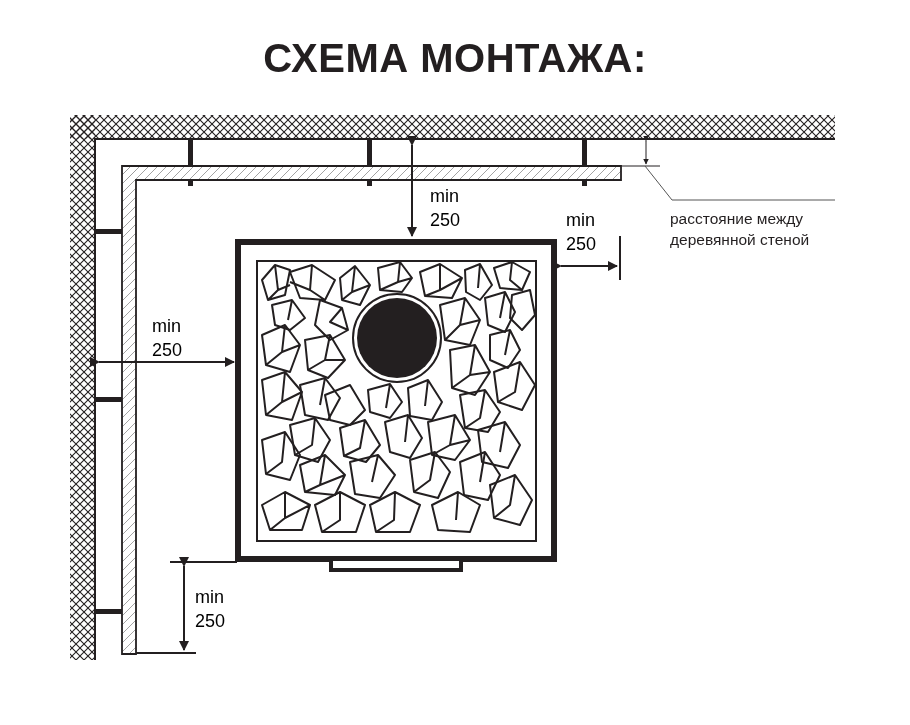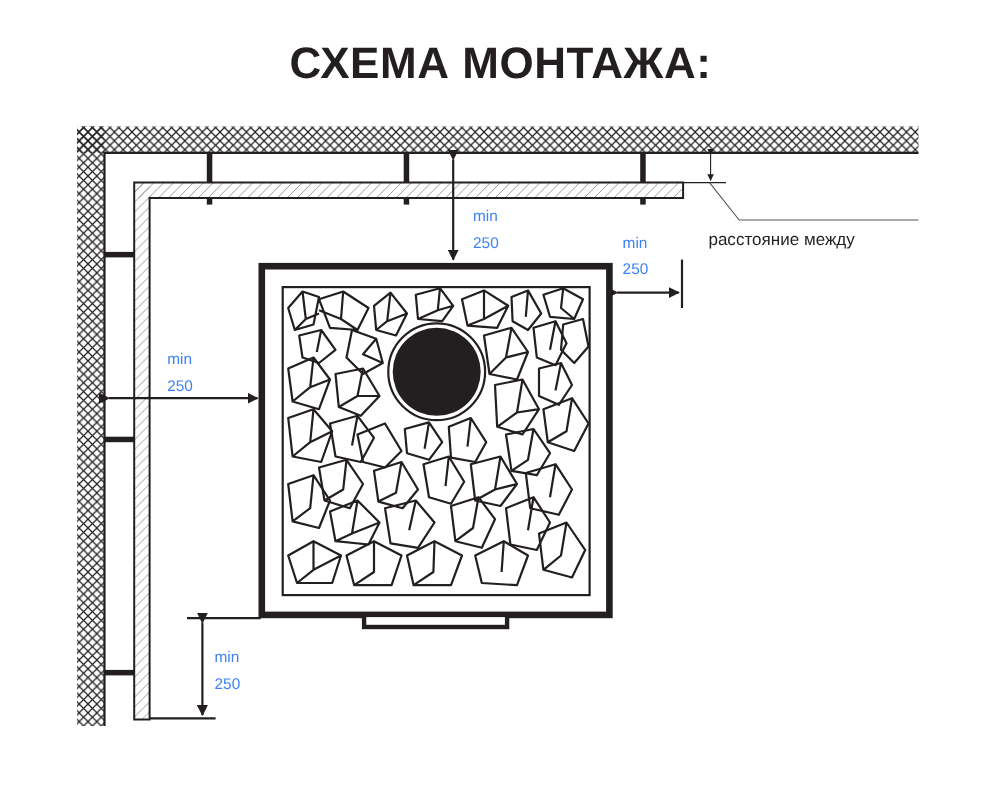--- a/index.html
+++ b/index.html
@@ -1,19 +1,19 @@
 <!DOCTYPE html>
 <html><head>
 <meta charset="utf-8">
 <style>
   html, body { margin:0; padding:0; background:#ffffff; }
   body { width:910px; height:725px; position:relative; overflow:hidden; font-family:"Liberation Sans", sans-serif; color:#231f20; }
   .title { position:absolute; left:0; top:36px; width:910px; text-align:center; font-weight:bold; font-size:40px; letter-spacing:0.5px; color:#231f20; }
   svg.diagram { position:absolute; left:0; top:0; }
-  .lbl { position:absolute; font-size:14px; line-height:24px; color:#3b82f6; }
+  .lbl { position:absolute; font-size:18px; line-height:24px; color:#000000; }
   .note { position:absolute; font-size:15.5px; line-height:21px; color:#231f20; }
 </style>
 </head>
 <body>
 
 <div class="title">СХЕМА МОНТАЖА:</div>
 
 <svg class="diagram" width="910" height="725" viewBox="0 0 910 725">
   <defs>
     <pattern id="cross" width="8" height="8" patternUnits="userSpaceOnUse">
@@ -140,15 +140,16 @@
 </div>
 <div class="lbl" style="left:152px; top:314px;">
   <div>min</div>
   <div>250</div>
 </div>
 <div class="lbl" style="left:195px; top:585px;">
   <div>min</div>
   <div>250</div>
 </div>
 
-<div class="note" style="left:644px; top:208px;">
+<div class="note" style="left:670px; top:208px;">
   <div>расстояние между</div>
+  <div>деревянной стеной</div>
 </div>
 
 </body></html>

